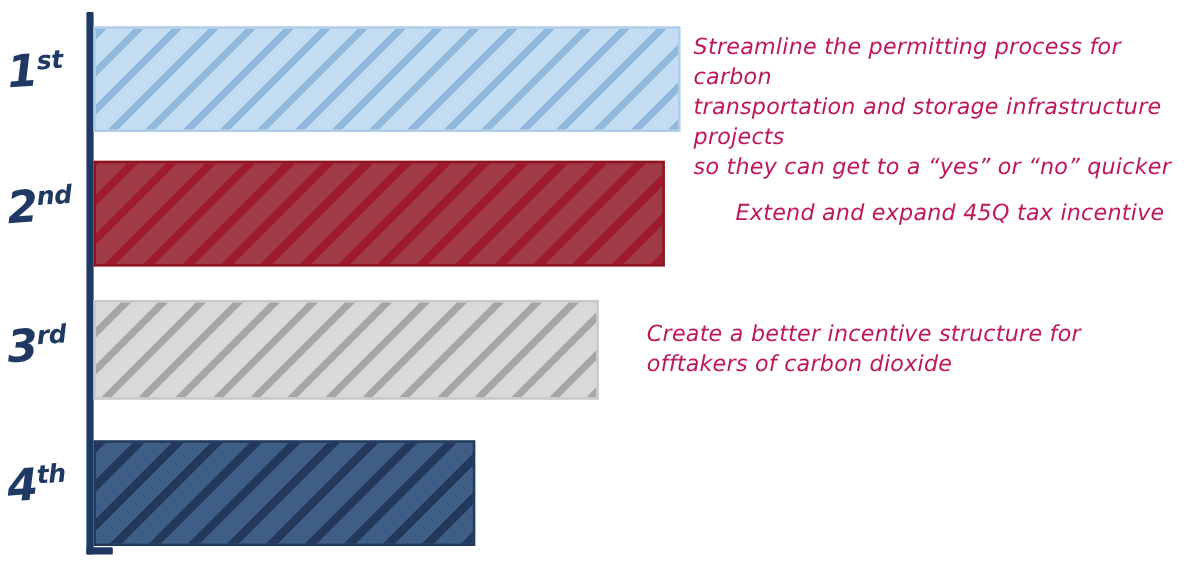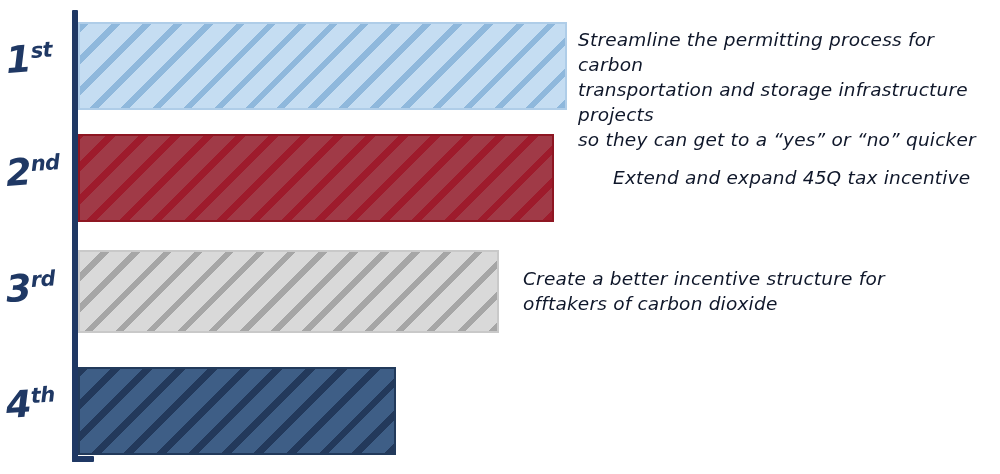--- a/index.html
+++ b/index.html
@@ -105,21 +105,21 @@
     background-image: repeating-linear-gradient(
       -45deg,
       #23395B 0px, #23395B 7px,
       rgba(0,0,0,0) 7px, rgba(0,0,0,0) 23px
     );
   }
 
   
   .bar-label {
     position: absolute;
-    color: #0f172a;
+    color: #be185d;
     font-family: "DejaVu Sans", sans-serif;
     font-size: 18.5px;
     line-height: 25px;
     letter-spacing: 0.2px;
     white-space: pre-line;
     font-style: italic;
   }
 </style>
 </head>
 <body>
@@ -134,19 +134,19 @@
   <div class="bar-label" style="left:578px; top:27px; width:412px;">Streamline the permitting process for carbon
 transportation and storage infrastructure projects
 so they can get to a “yes” or “no” quicker</div>
 
   <div class="rank" style="top:155px;"><span>2</span><span class="sfx">nd</span></div>
   <div class="bar bar-2" style="top:134px; width:476px; height:88px;"></div>
   <div class="bar-label" style="left:593px; top:165px; width:420px;margin-left:20px;">Extend and expand 45Q tax incentive</div>
 
   <div class="rank" style="top:271px;"><span>3</span><span class="sfx">rd</span></div>
   <div class="bar bar-3" style="top:250px; width:421px; height:83px;"></div>
-  <div class="bar-label" style="left:523px; top:266px; width:420px;">Create a better incentive structure for
+  <div class="bar-label" style="left:539px; top:266px; width:420px;">Create a better incentive structure for
 offtakers of carbon dioxide</div>
 
   <div class="rank" style="top:387px;"><span>4</span><span class="sfx">th</span></div>
   <div class="bar bar-4" style="top:367px; width:318px; height:88px;"></div>
 
 </div>
 
 </body></html>

